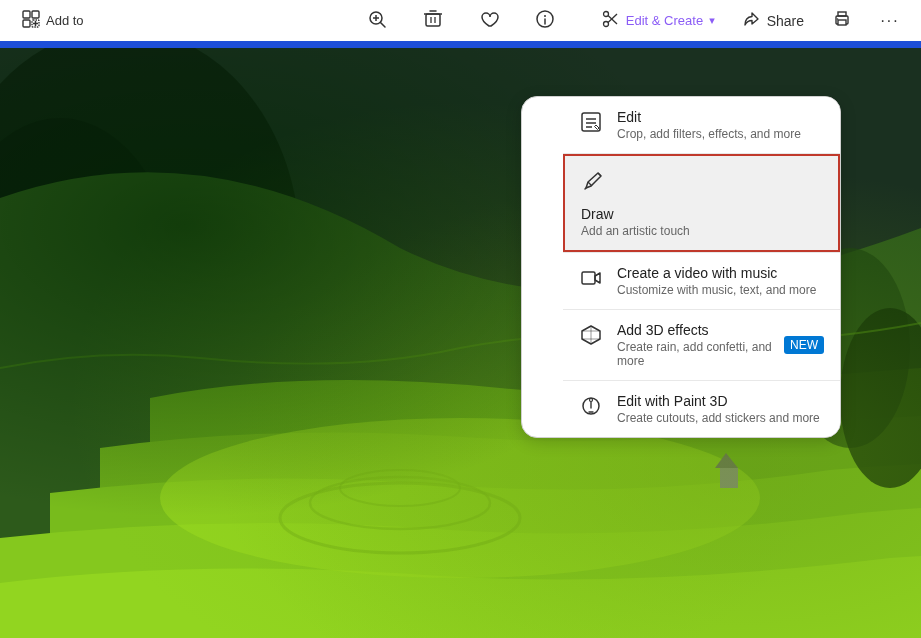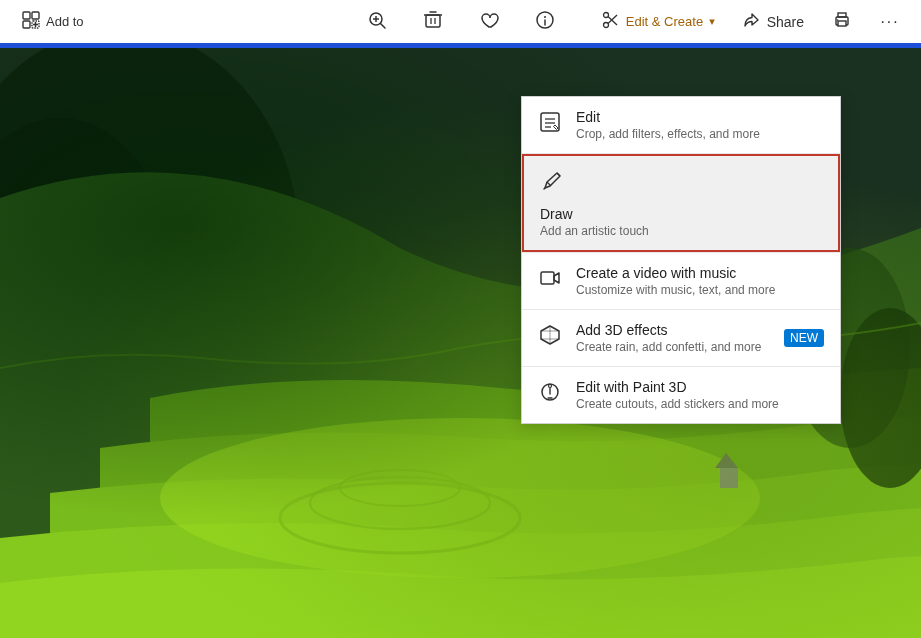--- a/index.html
+++ b/index.html
@@ -10,21 +10,21 @@
       font-family: 'Segoe UI', sans-serif;
       background: #1e1e1e;
     }
 
     
     .toolbar {
       display: flex;
       align-items: center;
       height: 48px;
       background: #ffffff;
-      border-bottom: 5px solid #1d4ed8;
+      border-bottom: 7px solid #1d4ed8;
       padding: 0 12px;
       gap: 8px;
       position: relative;
       z-index: 10;
     }
 
     .toolbar-left {
       display: flex;
       align-items: center;
       gap: 4px;
@@ -63,21 +63,21 @@
 
     .edit-create-btn {
       display: flex;
       align-items: center;
       gap: 6px;
       padding: 6px 10px;
       border: none;
       background: transparent;
       cursor: pointer;
       border-radius: 4px;
-      color: #a16207;
+      color: #8b5cf6;
       font-family: 'Segoe UI', sans-serif;
       font-size: 13px;
     }
 
     .share-btn {
       display: flex;
       align-items: center;
       gap: 6px;
       padding: 6px 10px;
       border: none;
@@ -137,24 +137,25 @@
     }
 
     
     .dropdown-menu {
       position: absolute;
       top: 48px;
       right: 80px;
       width: 320px;
       background: #ffffff;
       border: 1px solid #d0d0d0;
-      border-radius: 0;
+      border-radius: 16px;
       box-shadow: 0 4px 16px rgba(0,0,0,0.18);
       z-index: 100;
       overflow: hidden;
+      padding-left: 41px;
     }
 
     .menu-item {
       display: flex;
       align-items: flex-start;
       gap: 14px;
       padding: 12px 16px;
       cursor: pointer;
       background: #ffffff;
       transition: background 0.1s;

